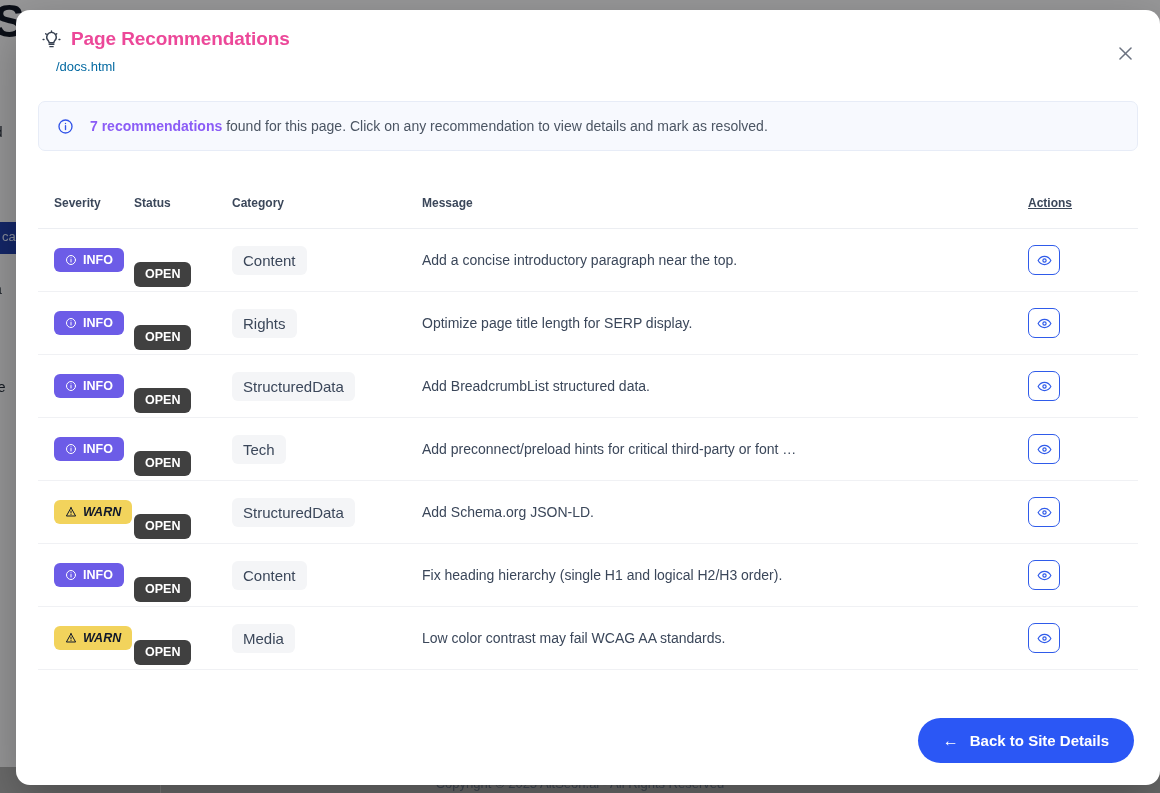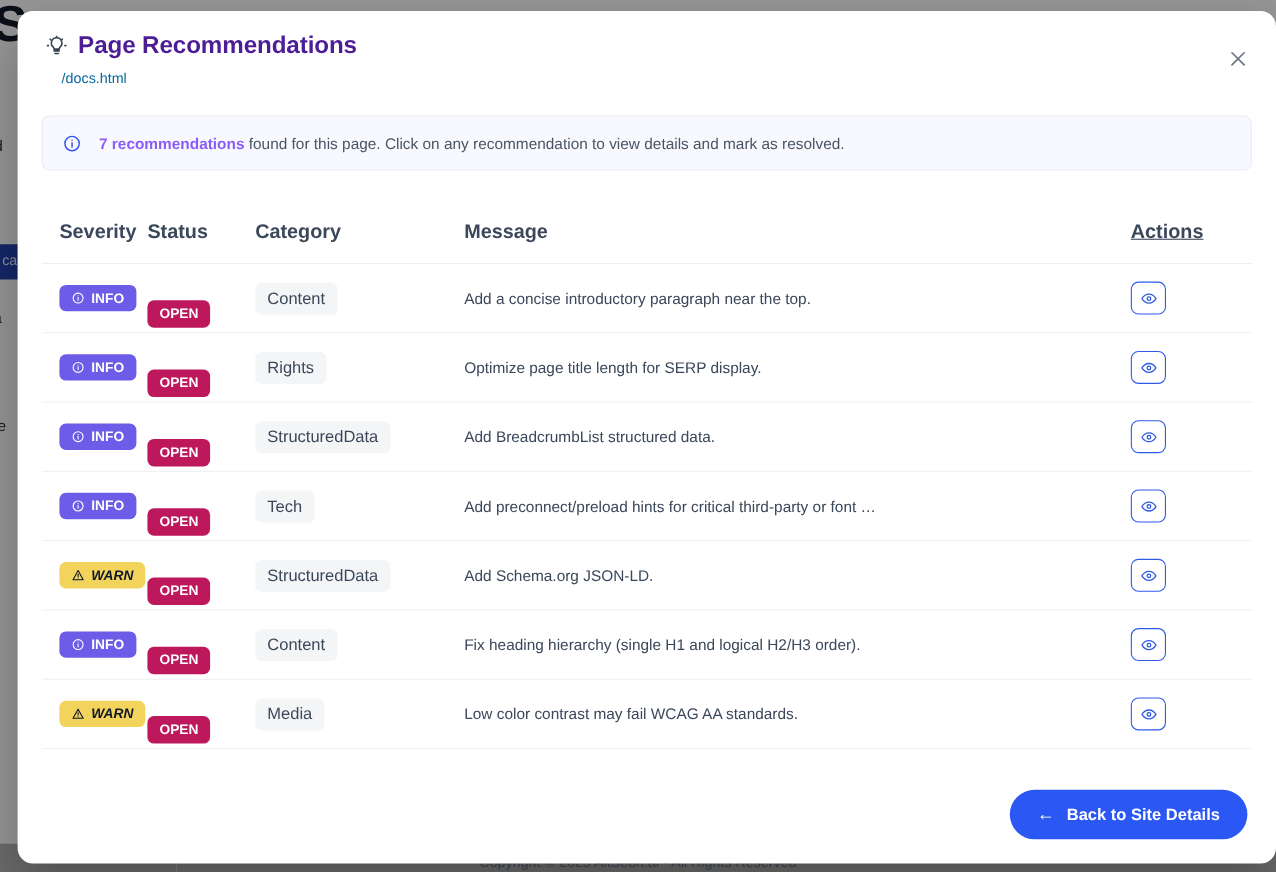--- a/index.html
+++ b/index.html
@@ -122,23 +122,23 @@
     position: relative;
     flex: 0 0 auto;
   }
   .title-row {
     display: flex;
     align-items: center;
     gap: 10px;
   }
   .bulb-icon { width: 19px; height: 19px; display: block; color: #374151; }
   .modal-title {
-    font-size: 22px;
+    font-size: 19px;
     font-weight: 700;
-    color: #4c1d95;
+    color: #ec4899;
     letter-spacing: -0.1px;
   }
   .modal-subtitle {
     margin-top: 9px;
     margin-left: 14px;
     font-size: 13px;
     color: #0369a1;
   }
   .close-btn {
     position: absolute;
@@ -183,21 +183,21 @@
     padding: 0 22px;
     overflow: hidden;
   }
   table.rec-table {
     width: 100%;
     border-collapse: collapse;
     table-layout: fixed;
   }
   table.rec-table th {
     text-align: left;
-    font-size: 18px;
+    font-size: 12px;
     font-weight: 700;
     color: #3b475a;
     padding: 45px 0 18px 0;
     border-bottom: 1px solid #eceef2;
   }
   table.rec-table td {
     padding: 0;
     height: 63px;
     vertical-align: middle;
     border-bottom: 1px solid #f0f1f4;
@@ -226,21 +226,21 @@
   .sev-warn { background: #f2d35c; color: #0f172a; font-style: italic; }
 
   .status-badge {
     display: inline-flex;
     align-items: center;
     border-radius: 6px;
     font-size: 12.5px;
     font-weight: 600;
     padding: 6px 11px;
     line-height: 1;
-    background: #be185d;
+    background: #404040;
     color: #ffffff;
     margin-top: 29px;
   }
 
   .cat-chip {
     display: inline-flex;
     align-items: center;
     border-radius: 6px;
     font-size: 15px;
     color: #3b475a;

